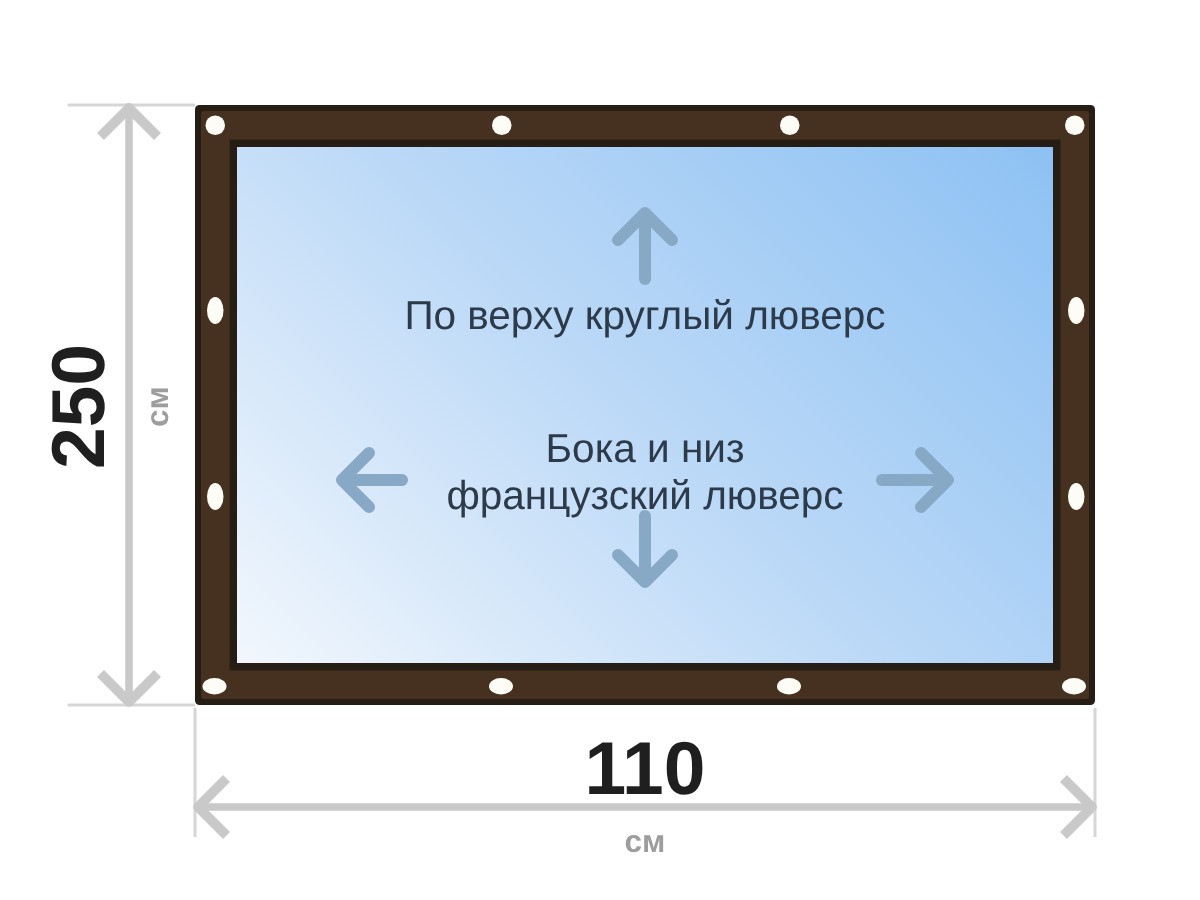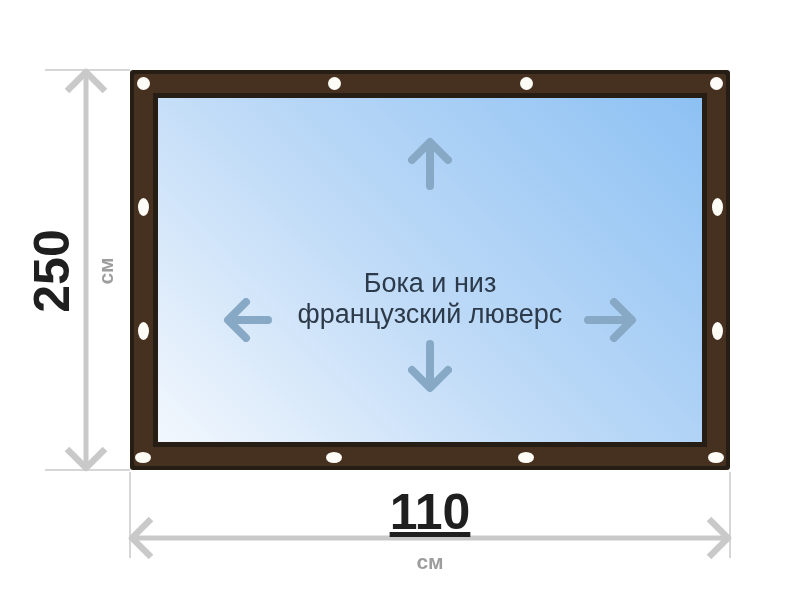--- a/index.html
+++ b/index.html
@@ -49,21 +49,21 @@
   
   .annot {
     position: absolute;
     left: 158px; width: 544px;
     text-align: center;
     color: #2c3a4a;
     font-size: 27px;
     font-weight: 400;
   }
   .annot-top { top: 196px; line-height: 28px; }
-  .annot-mid { top: 268px; line-height: 31px; }
+  .annot-mid { top: 284px; line-height: 31px; }
 
   .dir-arrow { position: absolute; }
   .dir-arrow svg { display: block; }
 
   
   .ext-line { position: absolute; background: #d6d6d6; }
   .dim-svg  { position: absolute; }
 
   .dim-value {
     position: absolute;
@@ -84,21 +84,21 @@
     width: 200px; height: 50px; line-height: 50px;
     transform: rotate(-90deg);
   }
   .height-unit {
     left: 76px; top: 259px;
     width: 60px; height: 24px; line-height: 24px;
     transform: rotate(-90deg);
   }
   .width-value {
     left: 330px; top: 489px;
-    width: 200px; height: 46px; line-height: 46px; text-decoration: underline;
+    width: 200px; height: 46px; line-height: 46px;
   }
   .width-unit {
     left: 380px; top: 551px;
     width: 100px; height: 22px; line-height: 22px;
   }
 </style>
 </head>
 <body>
 
 <div class="canvas">
@@ -152,20 +152,23 @@
   </div>
   <div class="dir-arrow" style="left:584px; top:298px;">
     <svg width="54" height="44" viewBox="0 0 54 44">
       <g fill="none" stroke="#87a9c6" stroke-width="8" stroke-linecap="round" stroke-linejoin="round">
         <line x1="4" y1="22" x2="44" y2="22"></line>
         <polyline points="30,4 48,22 30,40"></polyline>
       </g>
     </svg>
   </div>
 
+  <div class="annot annot-top">
+    <span>По верху круглый люверс</span>
+  </div>
   <div class="annot annot-mid">
     <div>Бока и низ</div>
     <div>французский люверс</div>
   </div>
 
   <div class="ext-line" style="left:45px; top:69px; width:85px; height:2px;"></div>
   <div class="ext-line" style="left:45px; top:469px; width:85px; height:2px;"></div>
   <div class="dim-svg" style="left:64px; top:68px;">
     <svg width="44" height="404" viewBox="0 0 44 404">
       <g fill="none" stroke="#c9c9c9" stroke-linejoin="round" stroke-linecap="butt">

